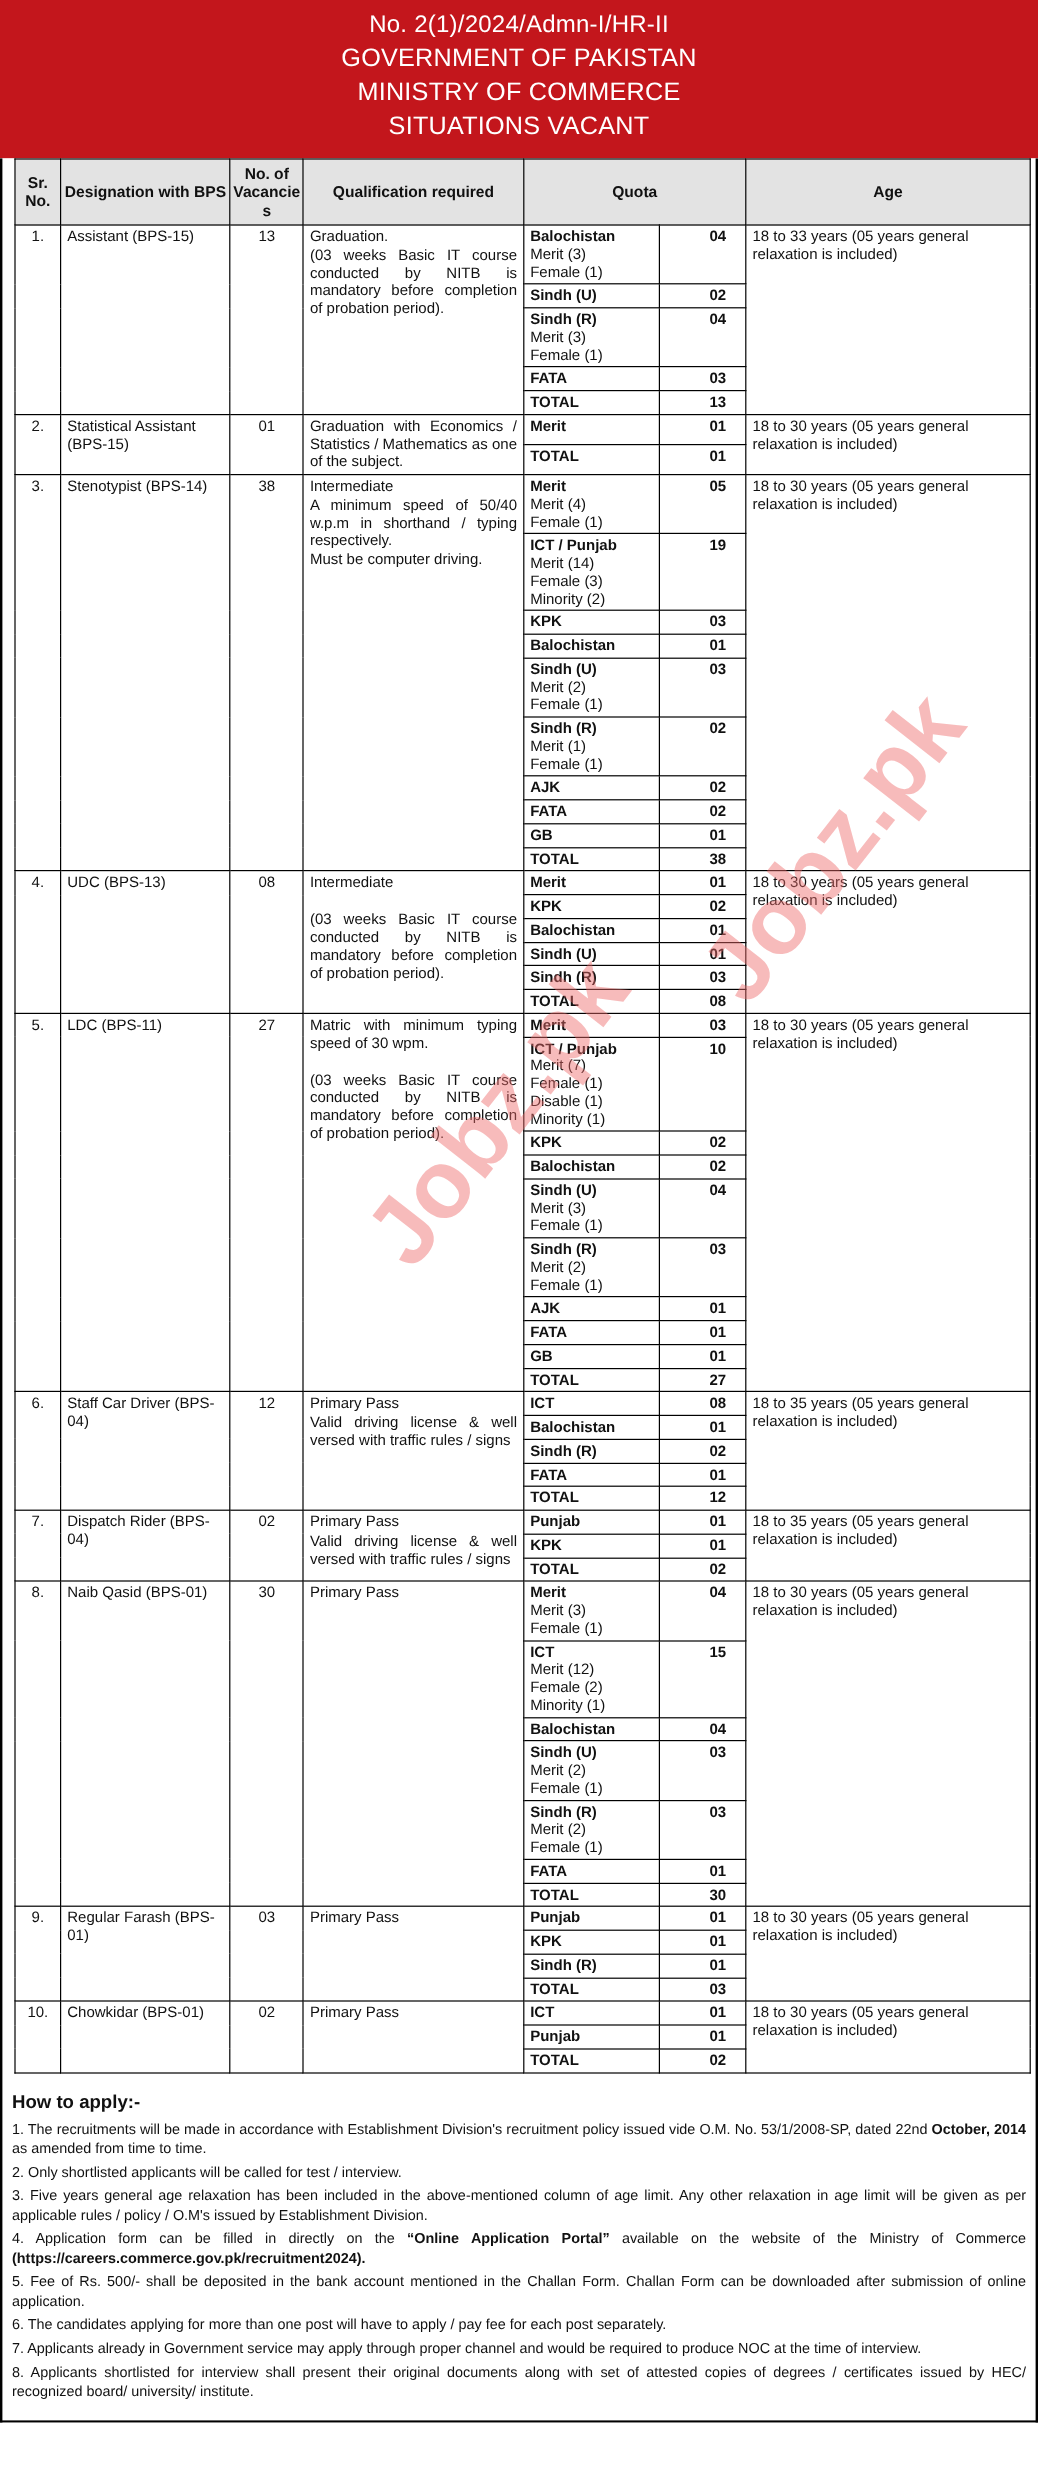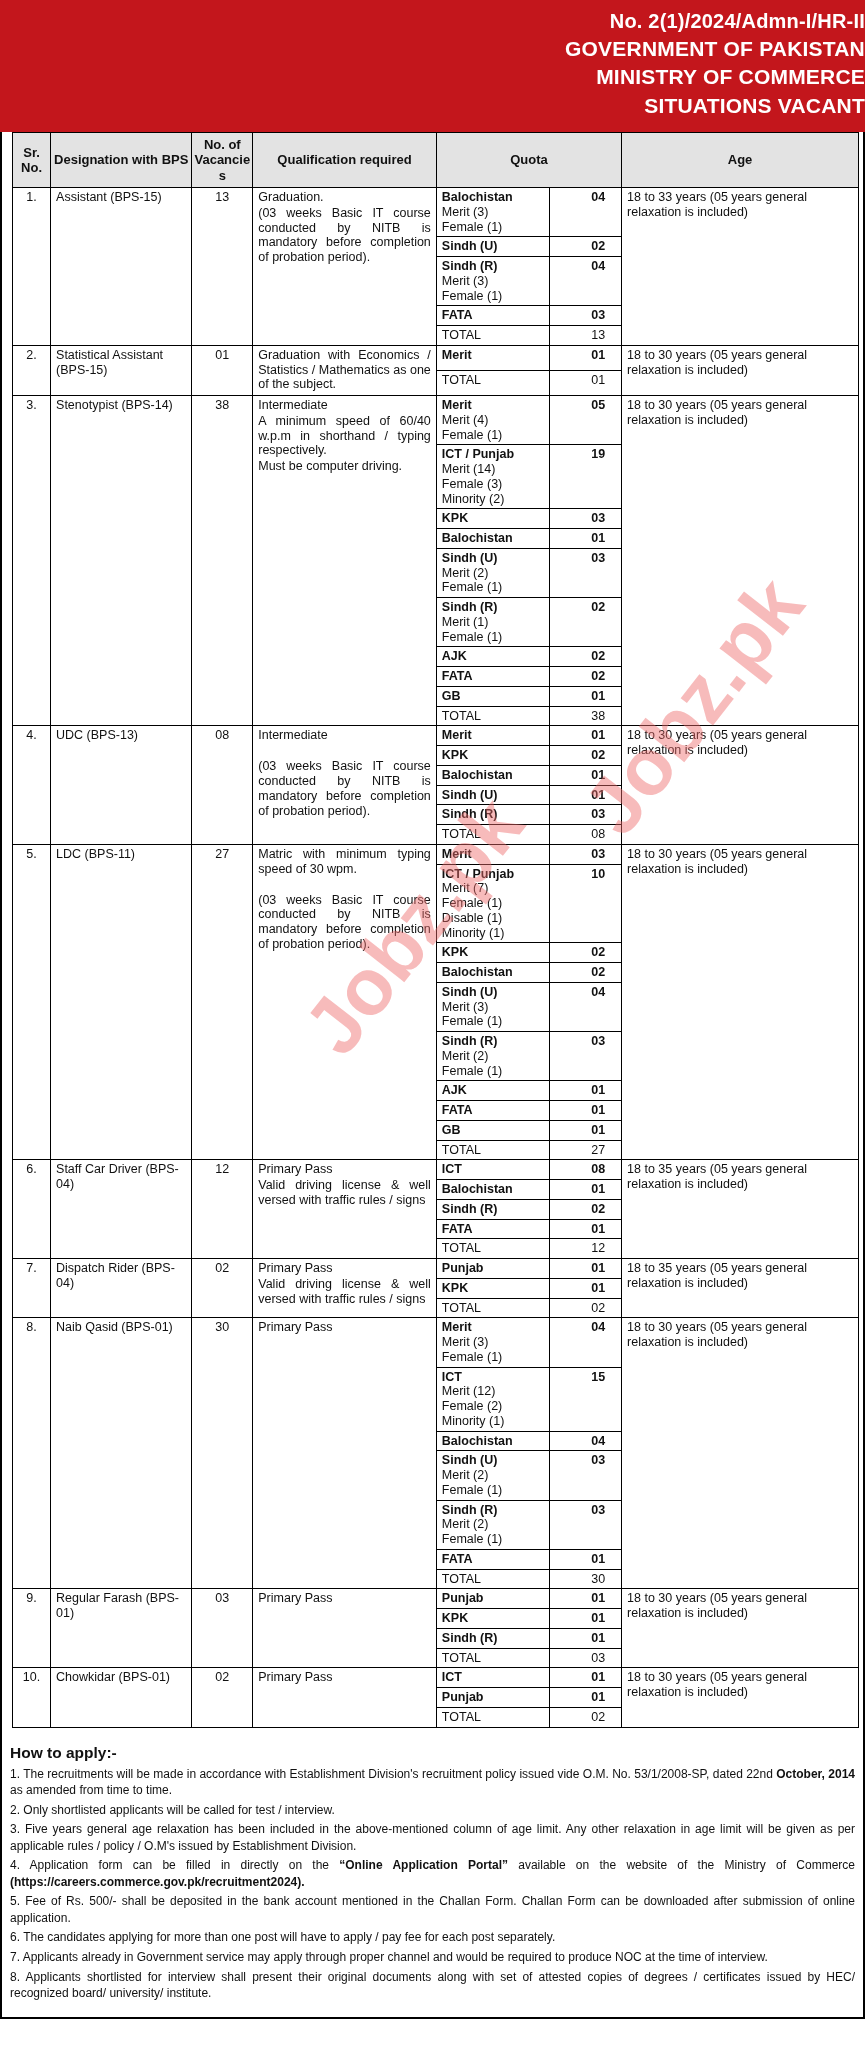--- a/index.html
+++ b/index.html
@@ -2,39 +2,39 @@
 <html><head>
 <meta charset="utf-8">
 <style>
   html,body{margin:0;padding:0;background:#ffffff;}
   .page{
     width:865px; margin:0 auto; position:relative; overflow:hidden;
     font-family:"Liberation Sans", sans-serif; color:#111; background:#fff;
   }
   
   .banner{
-    background:#c3161c; color:#fff; text-align:right; font-weight:bold;
+    background:#c3161c; color:#fff; text-align:center; font-weight:normal;
     padding:8px 0 12px;
   }
   .banner .line{font-size:21px; line-height:1.35; letter-spacing:.2px;}
   .banner .ref{font-size:20px;}
   
   .content{border:2px solid #000; border-top:none; background:#fff; position:relative; z-index:1;}
   .intro{font-size:15px; padding:8px 6px 6px 8px; margin:0;}
   .table-wrap{padding:0 4px 10px 10px;}
   table{width:100%; border-collapse:collapse; table-layout:fixed;}
   th,td{border:1px solid #000; vertical-align:top; padding:2px 5px; font-size:12.5px; line-height:1.18; word-wrap:break-word;}
   thead th{background:#e3e3e3; text-align:center; vertical-align:middle; font-size:13px; padding:4px 2px;}
   td.center{text-align:center;}
   td.qualification-cell{text-align:justify;}
   .q-line{min-height:1.15em; margin:0 0 1px;}
   .quota-label{font-weight:bold;}
   .quota-detail{font-weight:normal;}
   td.quota-value-cell{text-align:right; padding-right:16px;font-weight:bold;}
-  td.total .quota-label, td.quota-value-cell.total{font-weight:normal;}
+  td.total .quota-label, td.quota-value-cell.total{font-weight:bold;}
   
   .howto{padding:2px 8px 12px 8px;}
   .howto h3{font-size:15.5px; margin:4px 0 4px;}
   .howto-item{margin:0 0 3px; font-size:12px; line-height:1.38; text-align:justify;}
   
   .wm{
     position:absolute; font-size:80px; font-weight:bold; color:#ee6a6a; opacity:.45;
     transform:rotate(-52deg); pointer-events:none; z-index:2; white-space:nowrap;
   }
   .wm1{left:265px; top:880px;}
@@ -136,21 +136,21 @@
                 <div class="quota-label">TOTAL</div>
               </td>
               <td class="quota-value-cell total">01</td>
             </tr>
             <tr>
               <td rowspan="10" class="center">3.</td>
               <td rowspan="10">Stenotypist (BPS-14)</td>
               <td rowspan="10" class="center">38</td>
               <td rowspan="10" class="qualification-cell">
                 <div class="q-line">Intermediate</div>
-                <div class="q-line">A minimum speed of 60/40 w.p.m in shorthand / typing respectively.</div>
+                <div class="q-line">A minimum speed of 50/40 w.p.m in shorthand / typing respectively.</div>
                 <div class="q-line">Must be computer driving.</div>
               </td>
               <td>
                 <div class="quota-label">Merit</div>
                 <div class="quota-detail">Merit (4)</div>
                 <div class="quota-detail">Female (1)</div>
               </td>
               <td class="quota-value-cell">05</td>
               <td rowspan="10">18 to 30 years (05 years general relaxation is included)</td>
             </tr>

